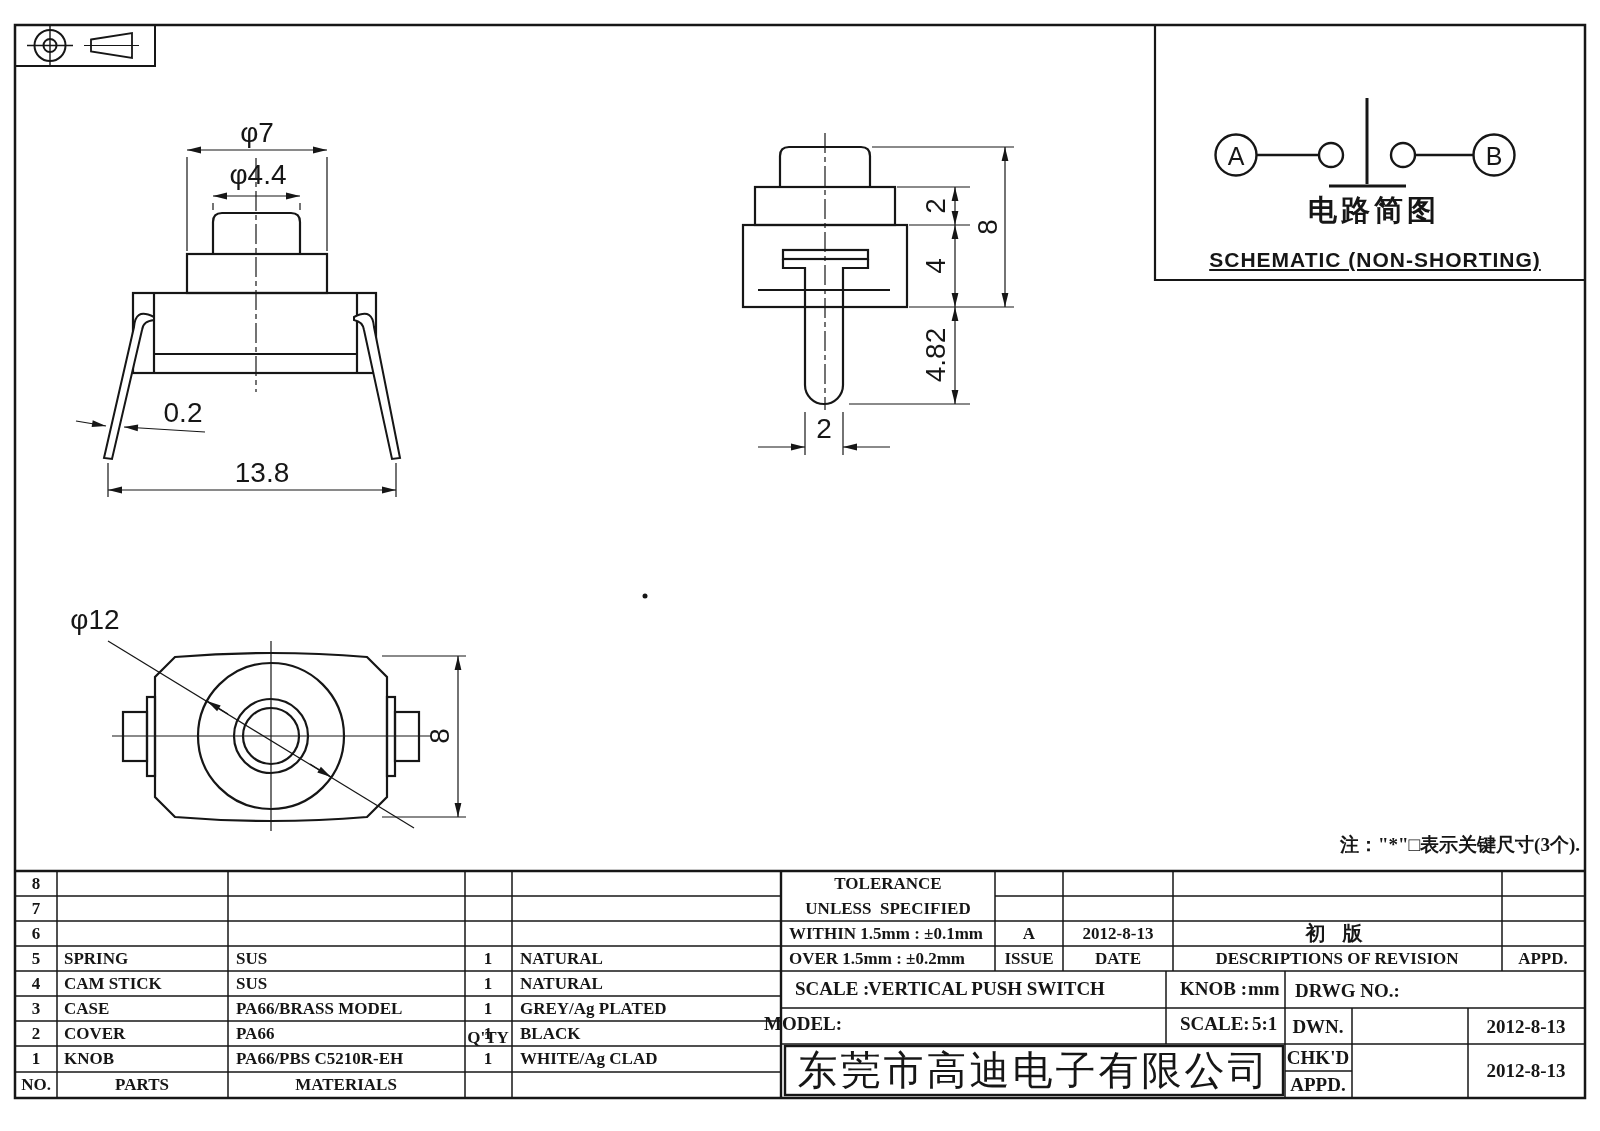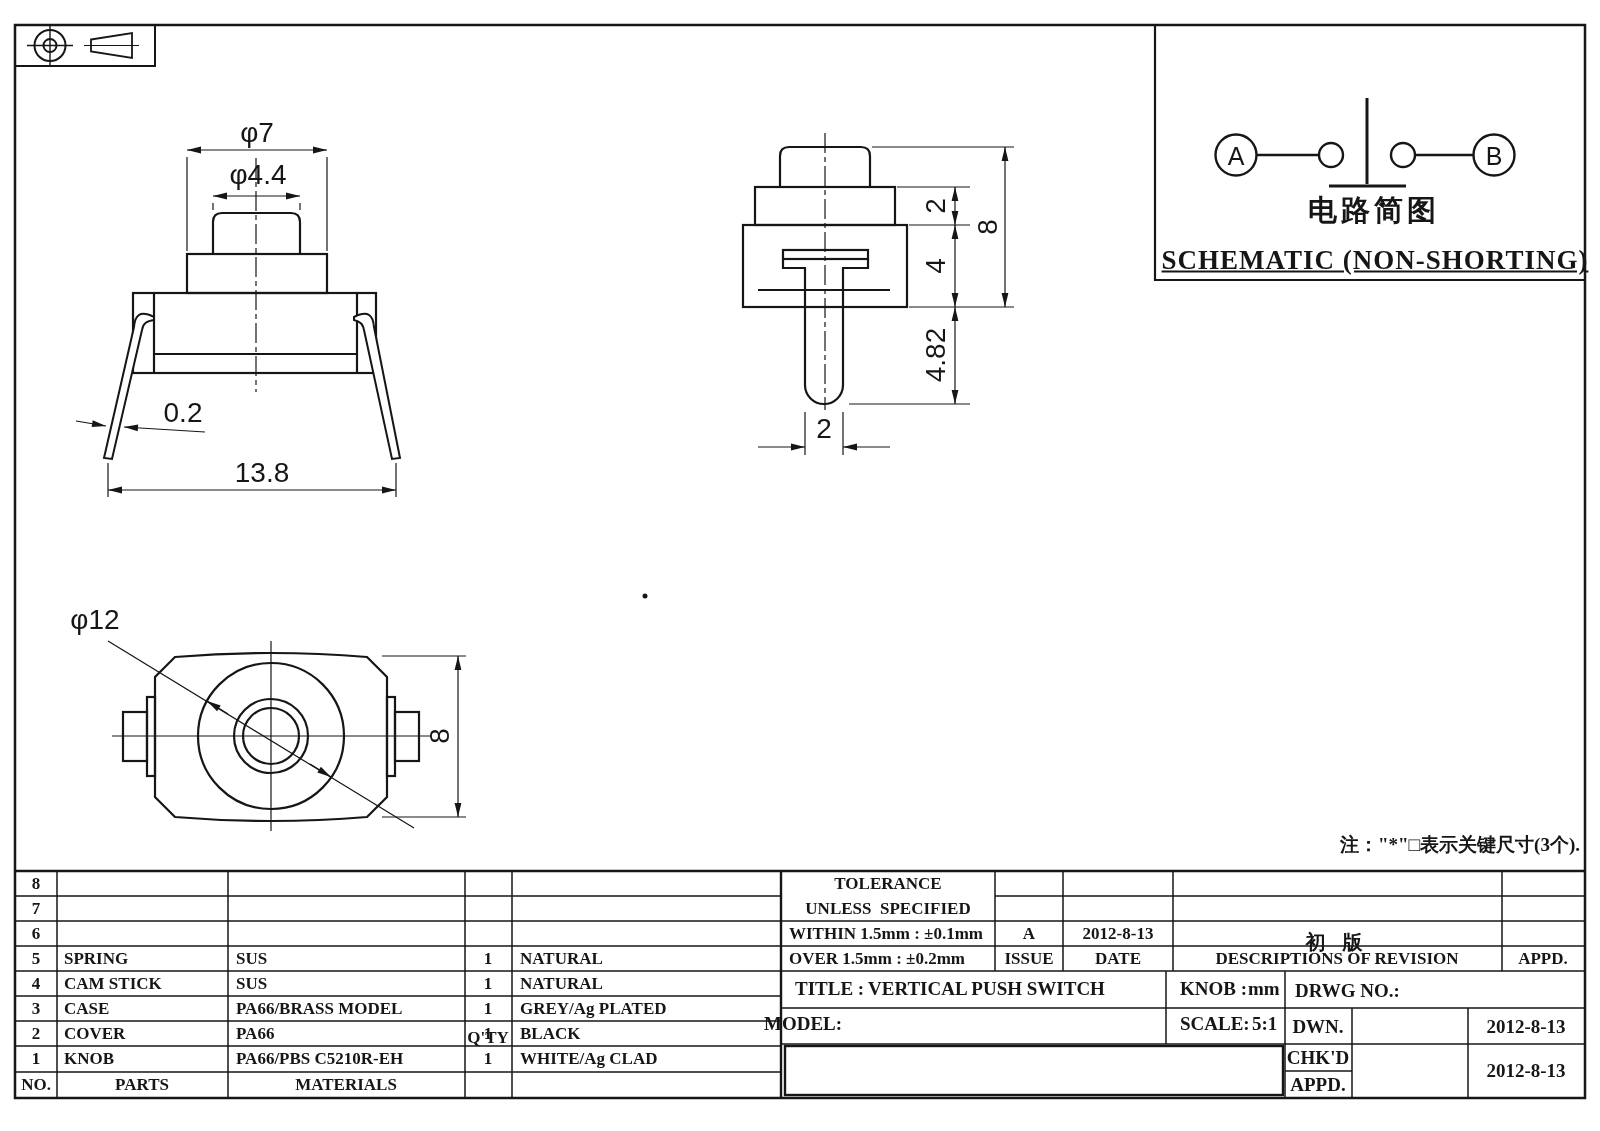--- a/index.html
+++ b/index.html
@@ -10,24 +10,24 @@
   .c{transform:translate(-50%,-50%);}
   .l{transform:translate(0,-50%);}
   .r{transform:translate(-100%,-50%);}
   .rot{transform:translate(-50%,-50%) rotate(-90deg);}
   .dim{font:28px "Liberation Sans",sans-serif;}
   .tt{font-family:"Liberation Serif",serif;font-weight:bold;font-size:17px;}
   .tt2{font-family:"Liberation Serif",serif;font-weight:bold;font-size:19px;}
   .onoff{font:bold 50px "Liberation Sans",sans-serif;letter-spacing:1px;}
   .term{font:25px "Liberation Sans",sans-serif;}
   .cn1{font:bold 29px "Liberation Sans",sans-serif;letter-spacing:4px;}
-  .sch{font-family:Liberation Serif, serif;font-weight:bold;font-size:27px;text-decoration:underline;letter-spacing:1px;}
+  .sch{font-family:Liberation Sans, sans-serif;font-weight:bold;font-size:21px;text-decoration:underline;letter-spacing:1px;}
   .note{font-family:"Liberation Serif",serif;font-weight:bold;font-size:19px;}
   .company{font:40px "Liberation Sans",sans-serif;letter-spacing:3px;}
-  .rev{font-family:"Liberation Serif",serif;font-weight:bold;font-size:20px;letter-spacing:6px;margin-top:9px;}
+  .rev{font-family:"Liberation Serif",serif;font-weight:bold;font-size:20px;letter-spacing:6px;}
 </style>
 </head>
 <body>
 
 <div class="sheet">
 
 <svg width="1600" height="1131" viewBox="0 0 1600 1131">
   <defs>
     <marker id="arw" markerUnits="userSpaceOnUse" markerWidth="16" markerHeight="10" viewBox="0 0 16 10" refX="15" refY="5" orient="auto-start-reverse">
       <path d="M1,1.6 L15,5 L1,8.4 Z" fill="#161616"></path>
@@ -242,27 +242,28 @@
 <span class="txt tt l" style="left:789px;top:934px">WITHIN 1.5mm : ±0.1mm</span>
 <span class="txt tt l" style="left:789px;top:959px">OVER 1.5mm : ±0.2mm</span>
 <span class="txt tt c" style="left:1029px;top:934px">A</span>
 <span class="txt tt c" style="left:1029px;top:959px">ISSUE</span>
 <span class="txt tt c" style="left:1118px;top:934px">2012-8-13</span>
 <span class="txt tt c" style="left:1118px;top:959px">DATE</span>
 <span class="txt rev c" style="left:1337px;top:933px">初 版</span>
 <span class="txt tt c" style="left:1337px;top:959px">DESCRIPTIONS OF REVISION</span>
 <span class="txt tt c" style="left:1543px;top:959px">APPD.</span>
 
-<span class="txt tt2 l" style="left:795px;top:989px">TITLE :</span>
+<span class="txt tt2 l" style="left:795px;top:989px">SCALE :</span>
 <span class="txt tt2 l" style="left:868px;top:989px">VERTICAL PUSH SWITCH</span>
 <span class="txt tt2 l" style="left:1180px;top:989px">KNOB :</span>
 <span class="txt tt2 l" style="left:1248px;top:989px">mm</span>
 <span class="txt tt2 l" style="left:1295px;top:991px">DRWG NO.:</span>
 <span class="txt tt2 l" style="left:764px;top:1024px">MODEL:</span>
 <span class="txt tt2 l" style="left:1180px;top:1024px">SCALE:</span>
 <span class="txt tt2 l" style="left:1252px;top:1024px">5:1</span>
 <span class="txt tt2 c" style="left:1318px;top:1027px">DWN.</span>
 <span class="txt tt2 c" style="left:1318px;top:1058px">CHK'D</span>
 <span class="txt tt2 c" style="left:1318px;top:1085px">APPD.</span>
 <span class="txt tt2 c" style="left:1526px;top:1027px">2012-8-13</span>
 <span class="txt tt2 c" style="left:1526px;top:1071px">2012-8-13</span>
+<span class="txt company c" style="left:1034px;top:1070px">东莞市高迪电子有限公司</span>
 
 </div>
 
 </body></html>

